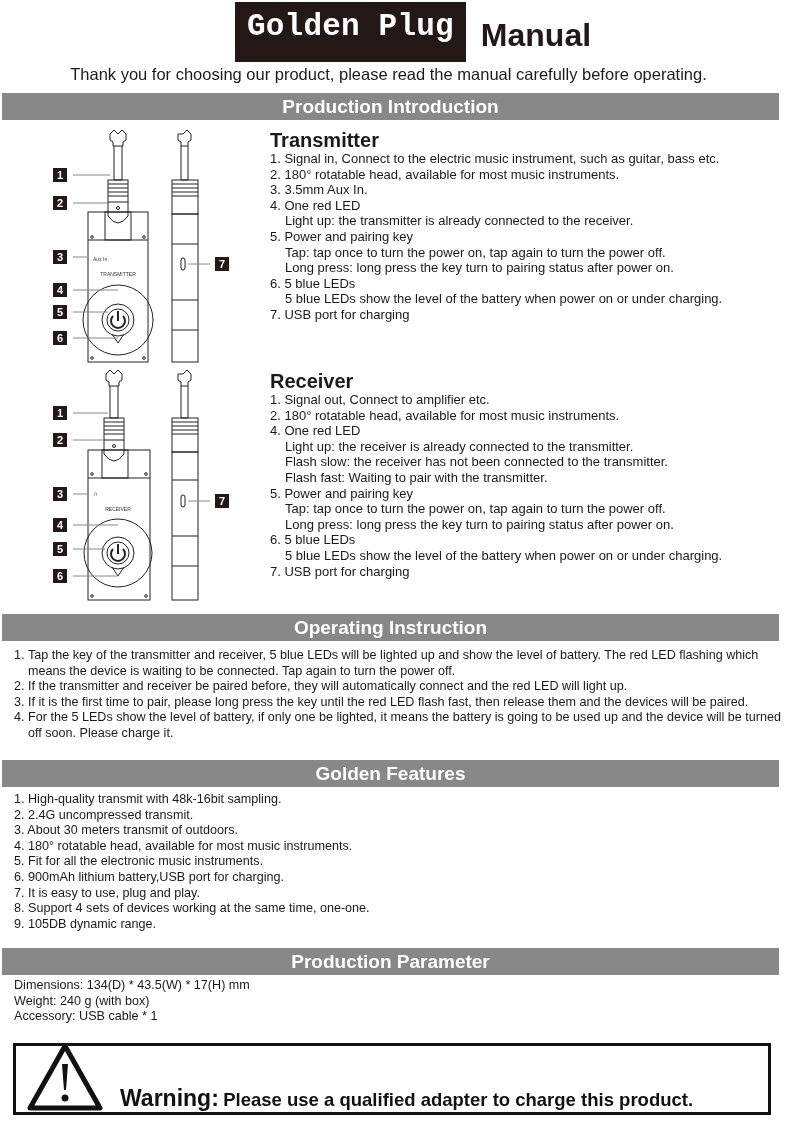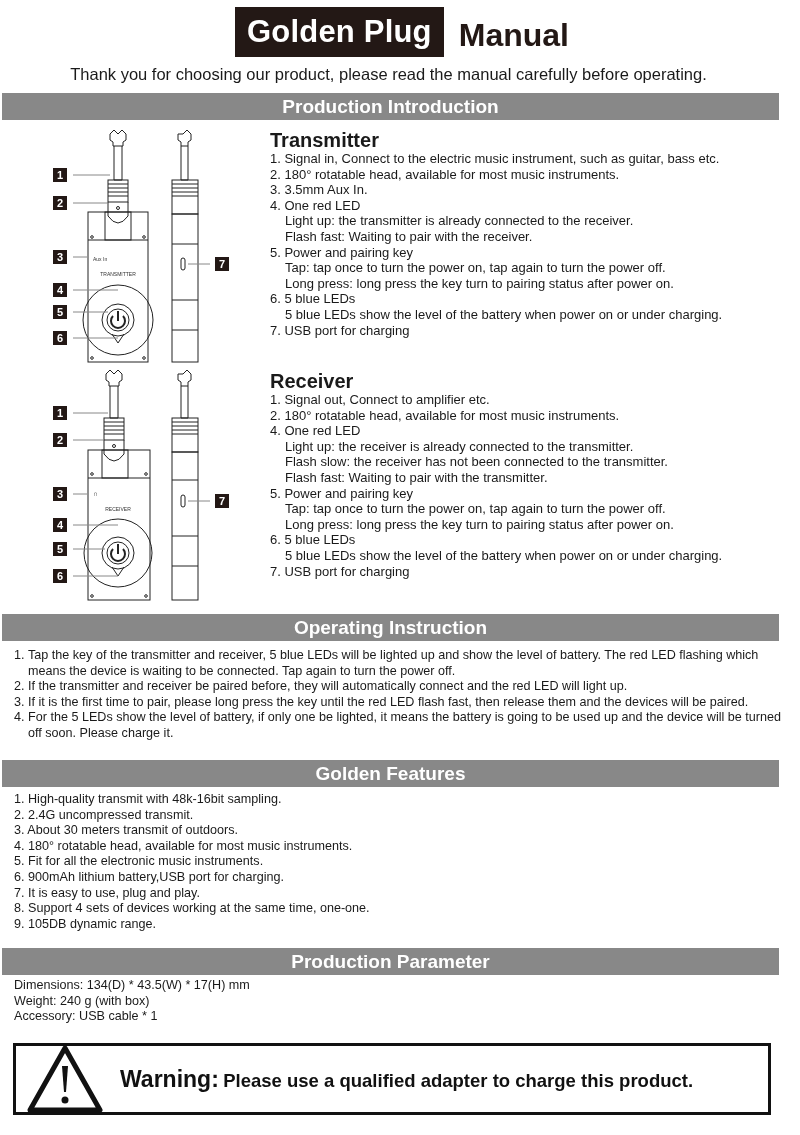--- a/index.html
+++ b/index.html
@@ -1,20 +1,20 @@
 <!DOCTYPE html>
 <html><head>
 <meta charset="utf-8">
 <style>
   * { box-sizing: border-box; margin: 0; padding: 0; }
   html, body { width: 800px; height: 1135px; background: #ffffff; overflow: hidden; }
   body { font-family: "Liberation Sans", sans-serif; color: #1a1a1a; position: relative; }
 
   .title-row { position: absolute; top: 7px; left: 235px; height: 50px; display: flex; align-items: center; }
-  .brand-box { background: #231815; color: #fff; font-weight: bold; font-size: 31px; padding: 0 12px; height: 50px; line-height: 50px; letter-spacing: 0.2px; }
+  .brand-box { background: #231815; color: #fff; font-weight: bold; font-size: 31px; padding: 0 12px; height: 60px; line-height: 50px; letter-spacing: 0.2px; font-family: Liberation Mono, monospace; }
   .manual-title { font-weight: bold; font-size: 32px; color: #231815; margin-left: 15px; margin-top: 6px; }
 
   .thanks { position: absolute; top: 65px; left: 6px; width: 765px; text-align: center; font-size: 16.5px; color: #1a1a1a; }
 
   .sec-bar { position: absolute; left: 2px; width: 777px; height: 27px; background: #888888; color: #ffffff; font-weight: bold; font-size: 19px; text-align: center; line-height: 27px; }
 
   .fig { position: absolute; left: 50px; width: 195px; height: 240px; }
   .fig svg { width: 195px; height: 240px; display: block; }
 
   .desc { position: absolute; left: 270px; width: 500px; font-size: 13px; line-height: 15.6px; }
@@ -23,21 +23,21 @@
   .desc .sub { padding-left: 15px; white-space: nowrap; }
 
   .op-list { position: absolute; top: 648px; left: 14px; width: 770px; font-size: 12.6px; line-height: 15.6px; }
   .op-list .item { display: flex; }
   .op-list .num { width: 14px; flex: none; }
   .op-list .txt { flex: 1; }
 
   .feat-list { position: absolute; top: 792px; left: 14px; font-size: 12.6px; line-height: 15.6px; }
   .param-list { position: absolute; top: 978px; left: 14px; font-size: 12.6px; line-height: 15.6px; }
 
-  .warn-box { position: absolute; top: 1043px; left: 13px; width: 758px; height: 72px; border: 3px solid #111; display: flex; align-items: center; }
+  .warn-box { position: absolute; top: 1043px; left: 13px; width: 758px; height: 72px; border: 3px solid #111; display: flex; align-items: flex-end; }
   .warn-icon { width: 78px; height: 70px; margin-left: 10px; flex: none; }
   .warn-text { margin-left: 16px; font-weight: bold; color: #111; white-space: nowrap; }
   .warn-label { font-size: 23px; }
   .warn-msg { font-size: 18.5px; }
 </style>
 </head>
 <body>
 
 <div class="title-row">
   <div class="brand-box">Golden Plug</div>
@@ -118,21 +118,20 @@
 </div>
 
 <div class="desc" style="top:129px;">
   <h2>Transmitter</h2>
   <div id="tx-lines">
       <div class="li">1. Signal in, Connect to the electric music instrument, such as guitar, bass etc.</div>
       <div class="li">2. 180° rotatable head, available for most music instruments.</div>
       <div class="li">3. 3.5mm Aux In.</div>
       <div class="li">4. One red LED</div>
       <div class="sub">Light up: the transmitter is already connected to the receiver.</div>
-      <div class="sub">Flash fast: Waiting to pair with the receiver.</div>
       <div class="li">5. Power and pairing key</div>
       <div class="sub">Tap: tap once to turn the power on, tap again to turn the power off.</div>
       <div class="sub">Long press: long press the key turn to pairing status after power on.</div>
       <div class="li">6. 5 blue LEDs</div>
       <div class="sub">5 blue LEDs show the level of the battery when power on or under charging.</div>
       <div class="li">7. USB port for charging</div>
     </div>
 </div>
 
 <div class="fig" style="top:368px;">

